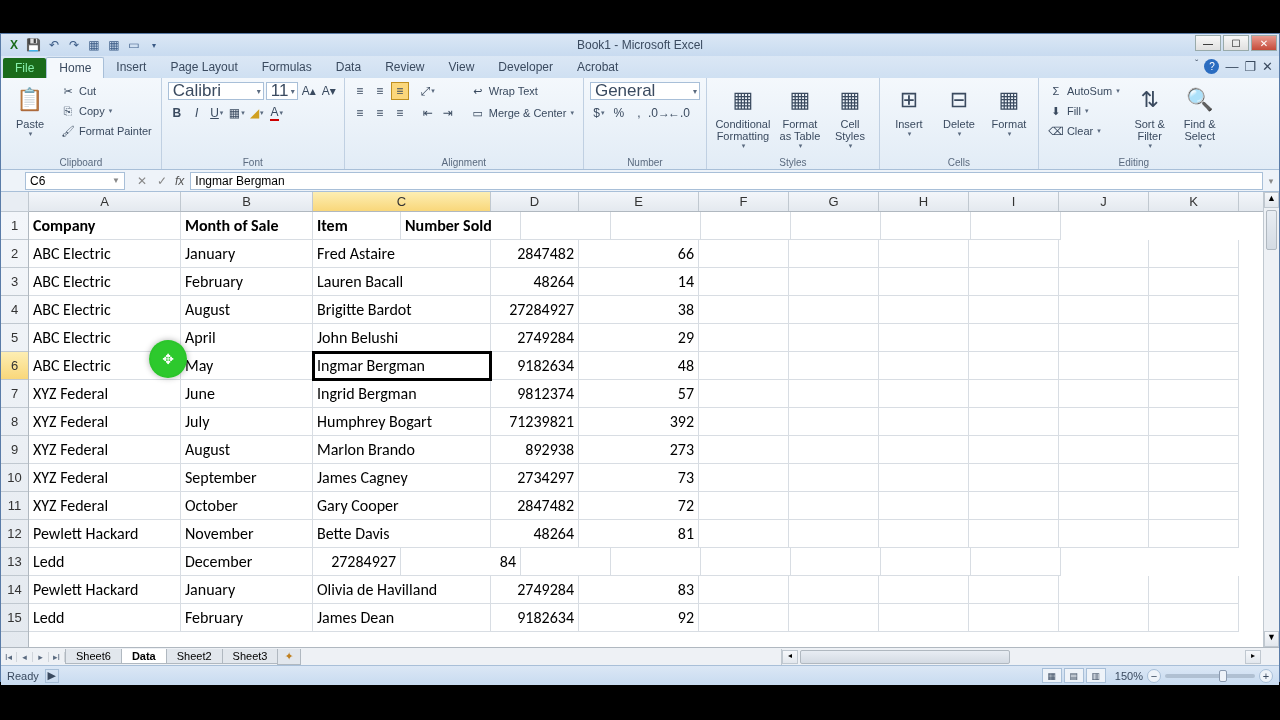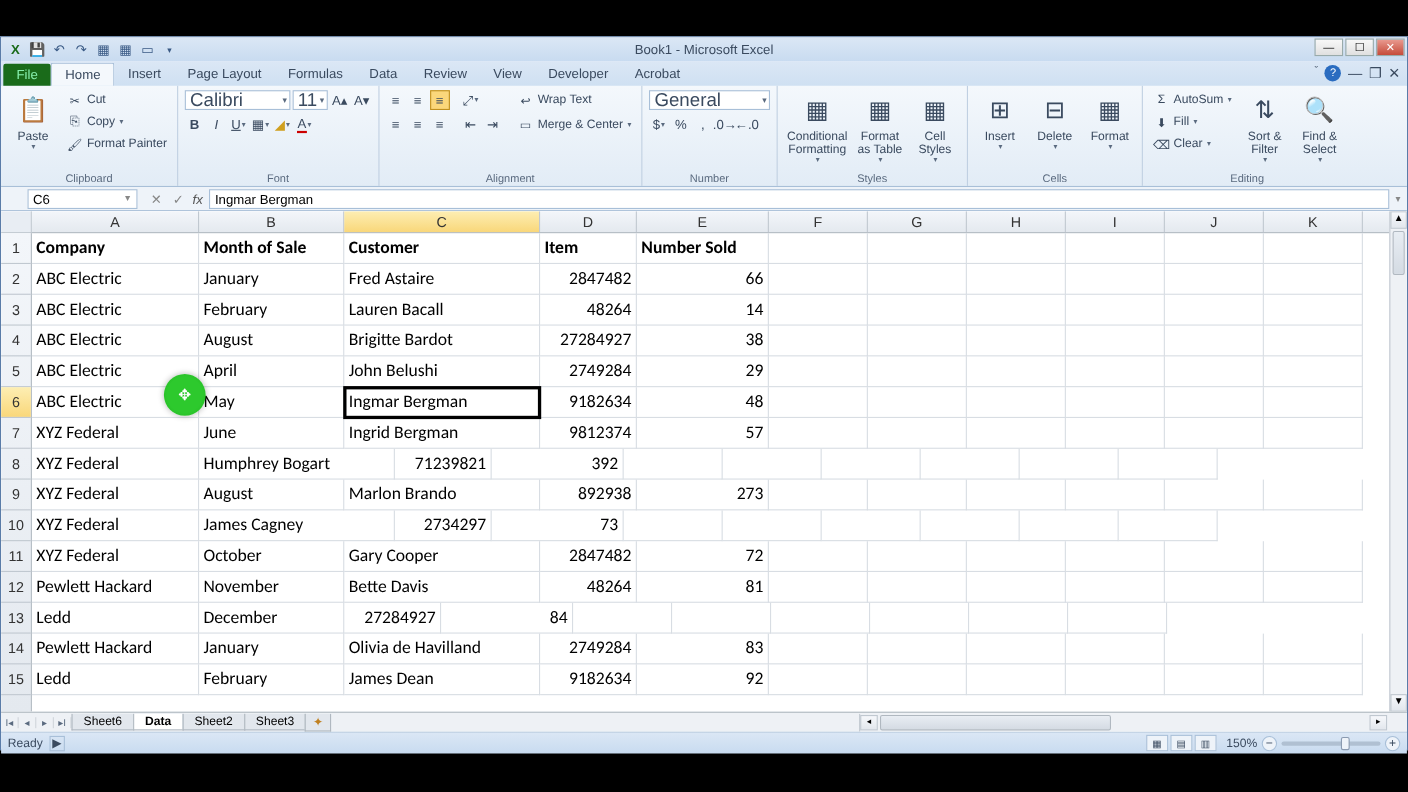--- a/index.html
+++ b/index.html
@@ -366,21 +366,20 @@
         <div class="row-h">11</div>
         <div class="row-h">12</div>
         <div class="row-h">13</div>
         <div class="row-h">14</div>
         <div class="row-h">15</div>
       </div>
     <div class="cells" id="cells">
         <div class="cell-row">
           <div class="cell hdr" style="width: 152px;">Company</div>
           <div class="cell hdr" style="width: 132px;">Month of Sale</div>
-          <div class="cell hdr" style="width: 178px;">Customer</div>
           <div class="cell hdr" style="width: 88px;">Item</div>
           <div class="cell hdr" style="width: 120px;">Number Sold</div>
           <div class="cell hdr" style="width: 90px;"></div>
           <div class="cell hdr" style="width: 90px;"></div>
           <div class="cell hdr" style="width: 90px;"></div>
           <div class="cell hdr" style="width: 90px;"></div>
           <div class="cell hdr" style="width: 90px;"></div>
           <div class="cell hdr" style="width: 90px;"></div>
         </div>
         <div class="cell-row">
@@ -456,20 +455,21 @@
           <div class="cell num" style="width: 120px;">57</div>
           <div class="cell" style="width: 90px;"></div>
           <div class="cell" style="width: 90px;"></div>
           <div class="cell" style="width: 90px;"></div>
           <div class="cell" style="width: 90px;"></div>
           <div class="cell" style="width: 90px;"></div>
           <div class="cell" style="width: 90px;"></div>
         </div>
         <div class="cell-row">
           <div class="cell" style="width: 152px;">XYZ Federal</div>
+          <div class="cell" style="width: 132px;">July</div>
           <div class="cell" style="width: 178px;">Humphrey Bogart</div>
           <div class="cell num" style="width: 88px;">71239821</div>
           <div class="cell num" style="width: 120px;">392</div>
           <div class="cell" style="width: 90px;"></div>
           <div class="cell" style="width: 90px;"></div>
           <div class="cell" style="width: 90px;"></div>
           <div class="cell" style="width: 90px;"></div>
           <div class="cell" style="width: 90px;"></div>
           <div class="cell" style="width: 90px;"></div>
         </div>
@@ -481,20 +481,21 @@
           <div class="cell num" style="width: 120px;">273</div>
           <div class="cell" style="width: 90px;"></div>
           <div class="cell" style="width: 90px;"></div>
           <div class="cell" style="width: 90px;"></div>
           <div class="cell" style="width: 90px;"></div>
           <div class="cell" style="width: 90px;"></div>
           <div class="cell" style="width: 90px;"></div>
         </div>
         <div class="cell-row">
           <div class="cell" style="width: 152px;">XYZ Federal</div>
+          <div class="cell" style="width: 132px;">September</div>
           <div class="cell" style="width: 178px;">James Cagney</div>
           <div class="cell num" style="width: 88px;">2734297</div>
           <div class="cell num" style="width: 120px;">73</div>
           <div class="cell" style="width: 90px;"></div>
           <div class="cell" style="width: 90px;"></div>
           <div class="cell" style="width: 90px;"></div>
           <div class="cell" style="width: 90px;"></div>
           <div class="cell" style="width: 90px;"></div>
           <div class="cell" style="width: 90px;"></div>
         </div>

